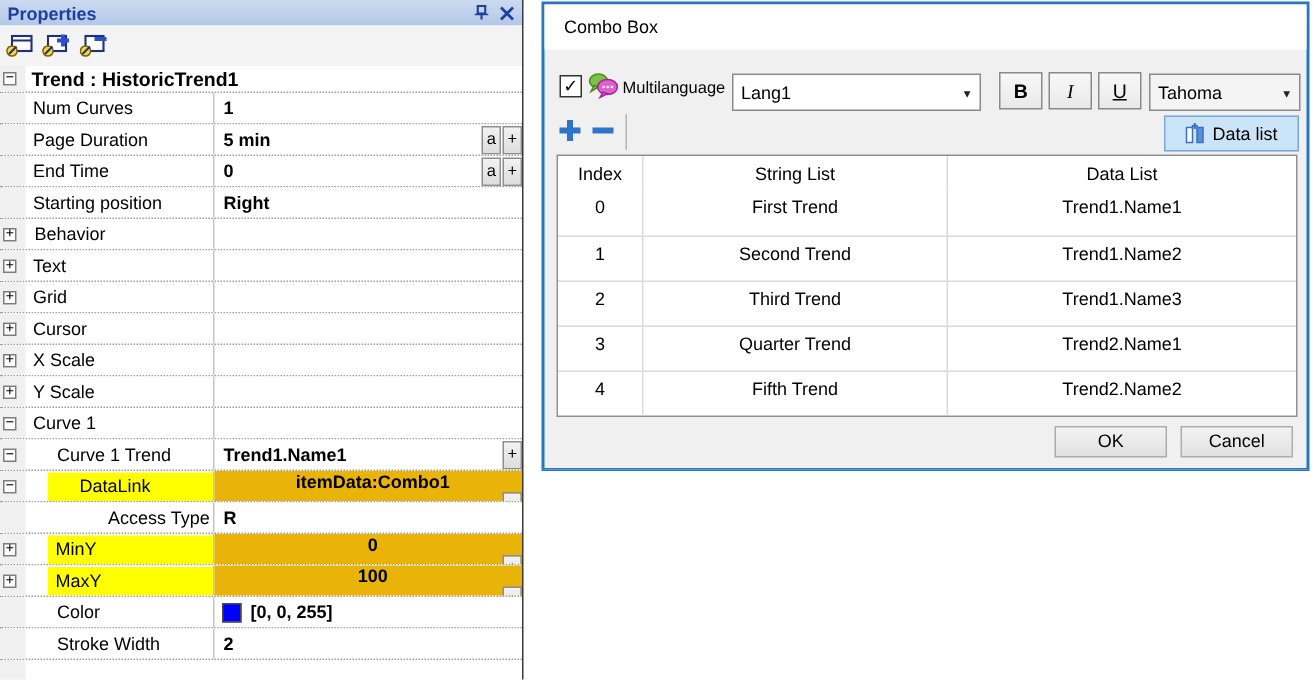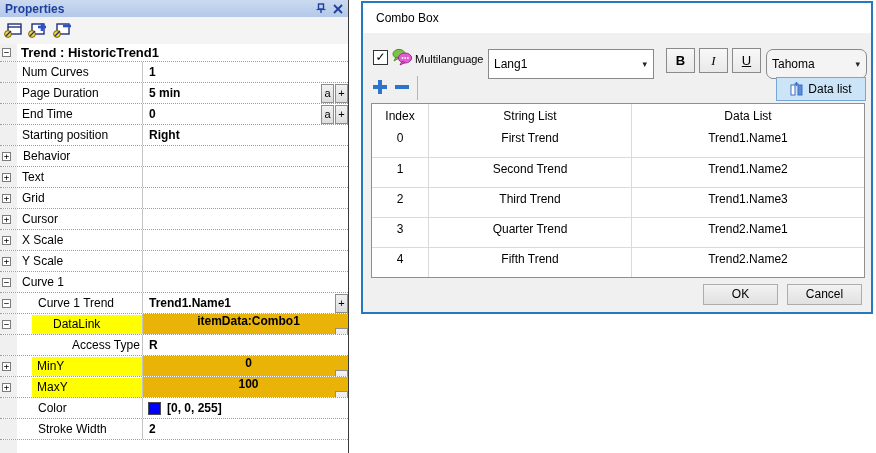--- a/index.html
+++ b/index.html
@@ -27,24 +27,24 @@
   .vtxt { font-size:12px; font-weight:bold; color:#000; padding-left:6px; white-space:nowrap; }
   .btns { margin-left:auto; display:flex; }
   .mbtn { width:13px; height:19px; background:linear-gradient(#F2F2F2,#DDDDDD); border:1px solid #8E8E8E; font-size:11px; line-height:16px; text-align:center; color:#000; cursor:pointer; margin-left:1px; }
   .swatch { width:13px; height:13px; border:1px solid #4a4a4a; margin-left:5px; flex:0 0 13px; }
   
   .dlg { position:absolute; left:362px; top:2px; width:510px; height:311px; background:#F0F0F0; border:1px solid #2878BE; outline:1px solid #2878BE; }
   .dtitle { position:absolute; left:0; top:0; right:0; height:30px; background:#fff; display:flex; align-items:center; padding-left:13px; font-size:12px; color:#000; }
   .chk { position:absolute; left:10px; top:47px; width:15px; height:15px; background:#fff; border:1px solid #333; font-size:12px; line-height:13px; text-align:center; cursor:pointer; }
   .mlbl { position:absolute; left:52px; top:50px; font-size:11px; color:#000; }
   .bubbles { position:absolute; left:28px; top:44px; }
-  .combo { position:absolute; height:30px; border:1px solid #8a8a8a; background:#fff; display:flex; align-items:center; font-size:12px; padding-left:5px; cursor:pointer;justify-content:center; }
+  .combo { position:absolute; height:25px; border:1px solid #8a8a8a; background:#fff; display:flex; align-items:center; font-size:12px; padding-left:5px; cursor:pointer;justify-content:center; }
   .combo .arr { margin-left:auto; padding-right:6px; font-size:9px; color:#222; }
   .combo.lang { left:125px; top:46px; width:166px; }
-  .combo.font { left:403px; top:46px; width:101px; background:#F4F4F4;border-radius:7px; }
+  .combo.font { left:403px; top:46px; width:101px; background:#F4F4F4; }
   .fbtn { position:absolute; top:45px; width:29px; height:25px; background:linear-gradient(#F8F8F8,#E9E9E9); border:1px solid #8a8a8a; font-size:13px; text-align:center; line-height:23px; color:#000; cursor:pointer; }
   .fbtn.b { left:303px; font-weight:bold; }
   .fbtn.i { left:336px; font-style:italic; font-family:"Liberation Serif",serif; }
   .fbtn.u { left:369px; text-decoration:underline; }
   .pm { position:absolute; top:76px; cursor:pointer; }
   .pm.plus { left:9px; }
   .pm.minus { left:31px; }
   .vsep { position:absolute; left:54px; top:73px; width:1px; height:24px; background:#B5B5B5; }
   .dlbtn { position:absolute; left:413px; top:74px; width:90px; height:24px; background:#CCE4F7; border:1px solid #77A7D6; display:flex; align-items:center; justify-content:center; gap:5px; font-size:12px; color:#000; cursor:pointer; }
   .tbl { position:absolute; left:8px; top:100px; width:494px; background:#fff; border:1px solid #8f8f8f; }

